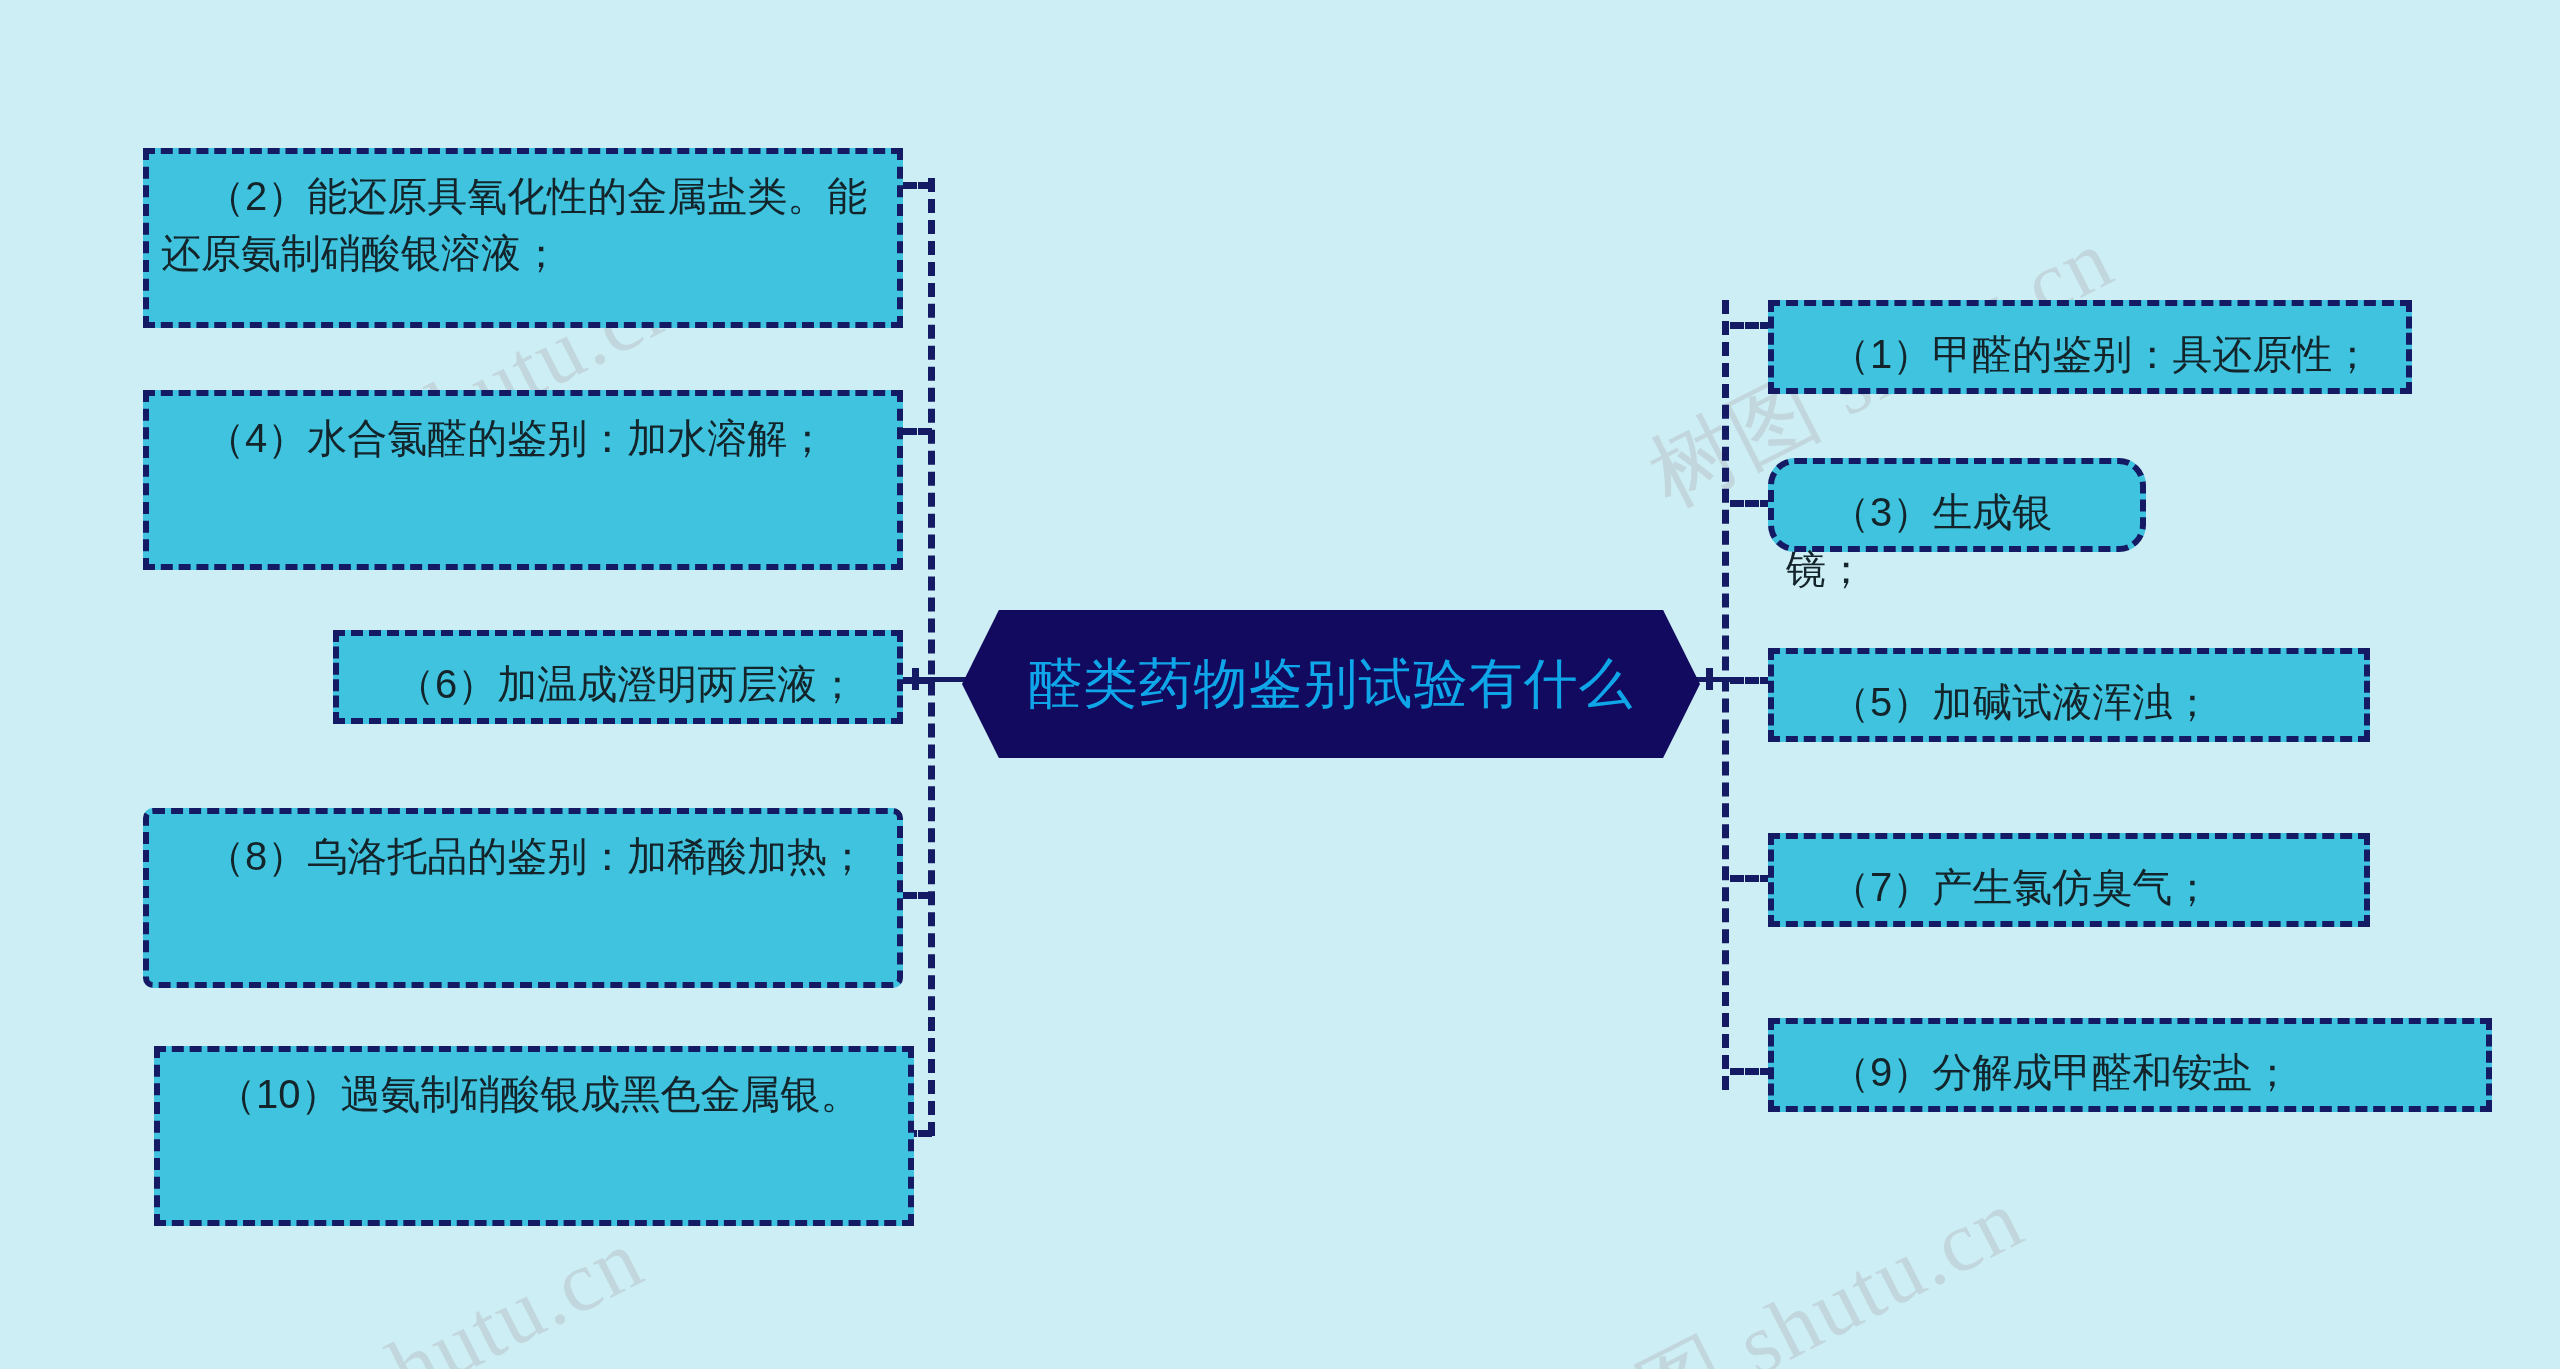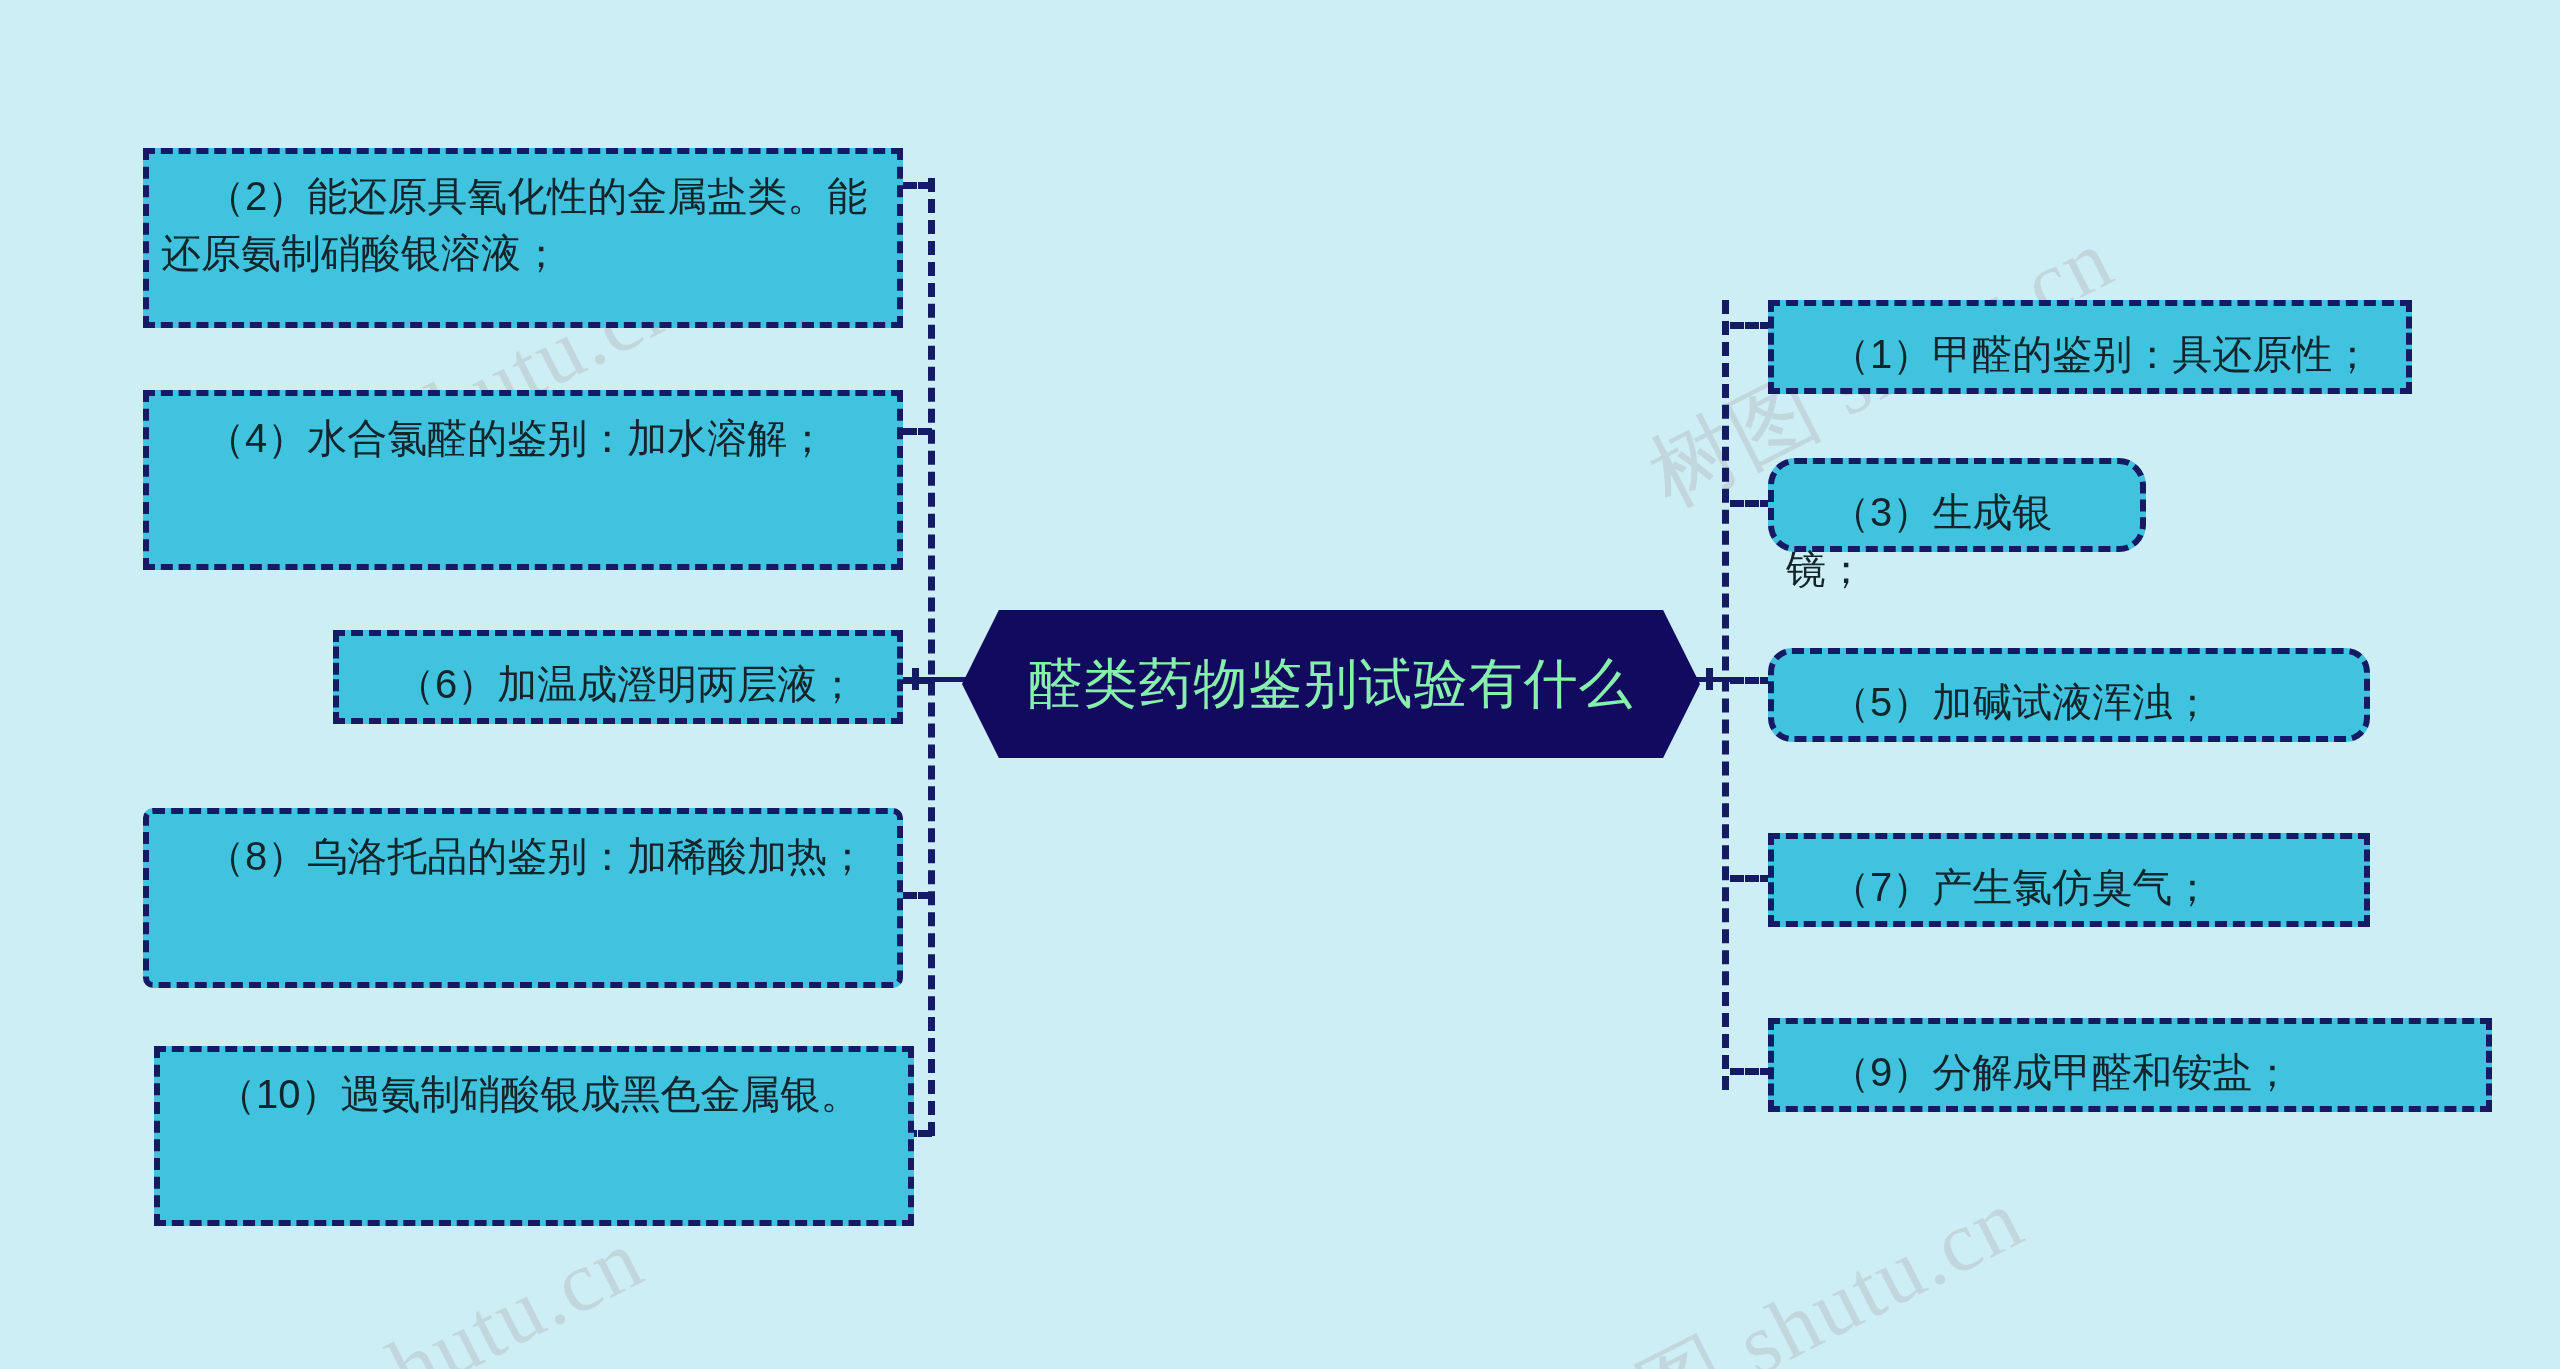--- a/index.html
+++ b/index.html
@@ -67,21 +67,21 @@
     word-break:break-all;
   }
   .node.tight{padding-top:20px;}
 
   
   .center-node{
     position:absolute;
     left:962px;top:610px;
     width:738px;height:148px;
     background:#120a5e;
-    color:#86efac;
+    color:#0ea5e9;
     font-size:54px;
     display:flex;align-items:center;justify-content:center;
     clip-path:polygon(0% 50%, 5.0% 0%, 95.0% 0%, 100% 50%, 95.0% 100%, 5.0% 100%);
     letter-spacing:1px;
     white-space:nowrap;
   }
 </style>
 </head>
 <body>
 
@@ -121,21 +121,21 @@
   <div class="stub" style="left:1730px;top:875px;width:44px;"></div>
   <div class="stub" style="left:1730px;top:1068px;width:44px;"></div>
 
   <div class="junction" style="left:1706px;top:668px;height:22px;"></div>
   <div class="spine" style="left:1692px;top:677px;width:42px;"></div>
 
   <div class="node tight" style="left:1768px;top:300px;width:644px;height:94px;">（1）甲醛的鉴别：具还原性；</div>
 
   <div class="node tight" style="left:1768px;top:458px;width:378px;height:94px;border-radius:27px;">（3）生成银镜；</div>
 
-  <div class="node tight" style="left:1768px;top:648px;width:602px;height:94px;border-radius:24px;">（5）加碱试液浑浊；</div>
+  <div class="node tight" style="left:1768px;top:648px;width:602px;height:94px;">（5）加碱试液浑浊；</div>
 
   <div class="node tight" style="left:1768px;top:833px;width:602px;height:94px;">（7）产生氯仿臭气；</div>
 
   <div class="node tight" style="left:1768px;top:1018px;width:724px;height:94px;">（9）分解成甲醛和铵盐；</div>
 
   <div class="center-node">
     <span>醛类药物鉴别试验有什么</span>
   </div>
 
 </div>

